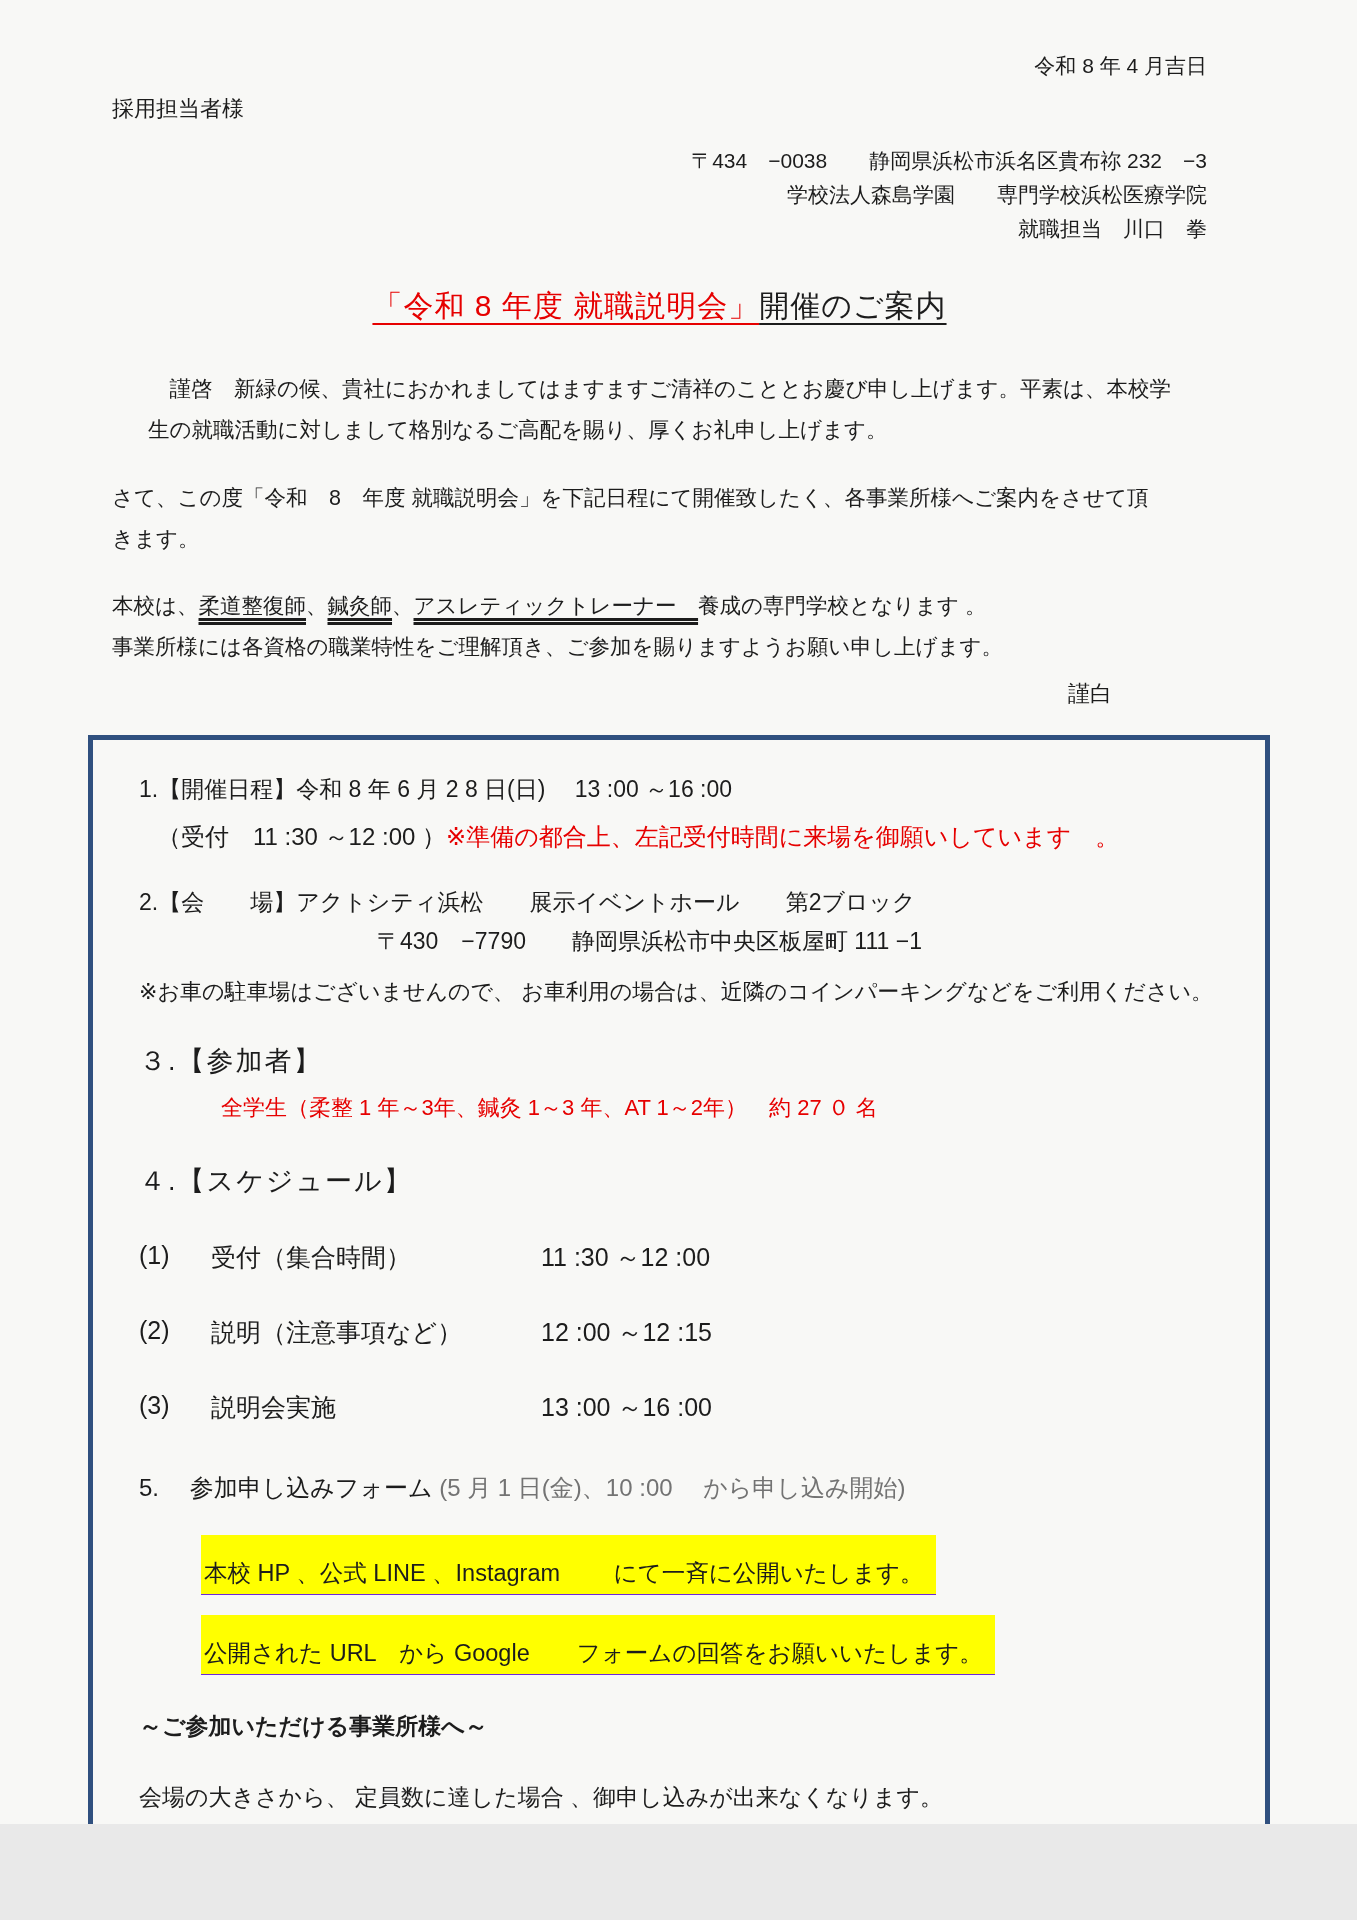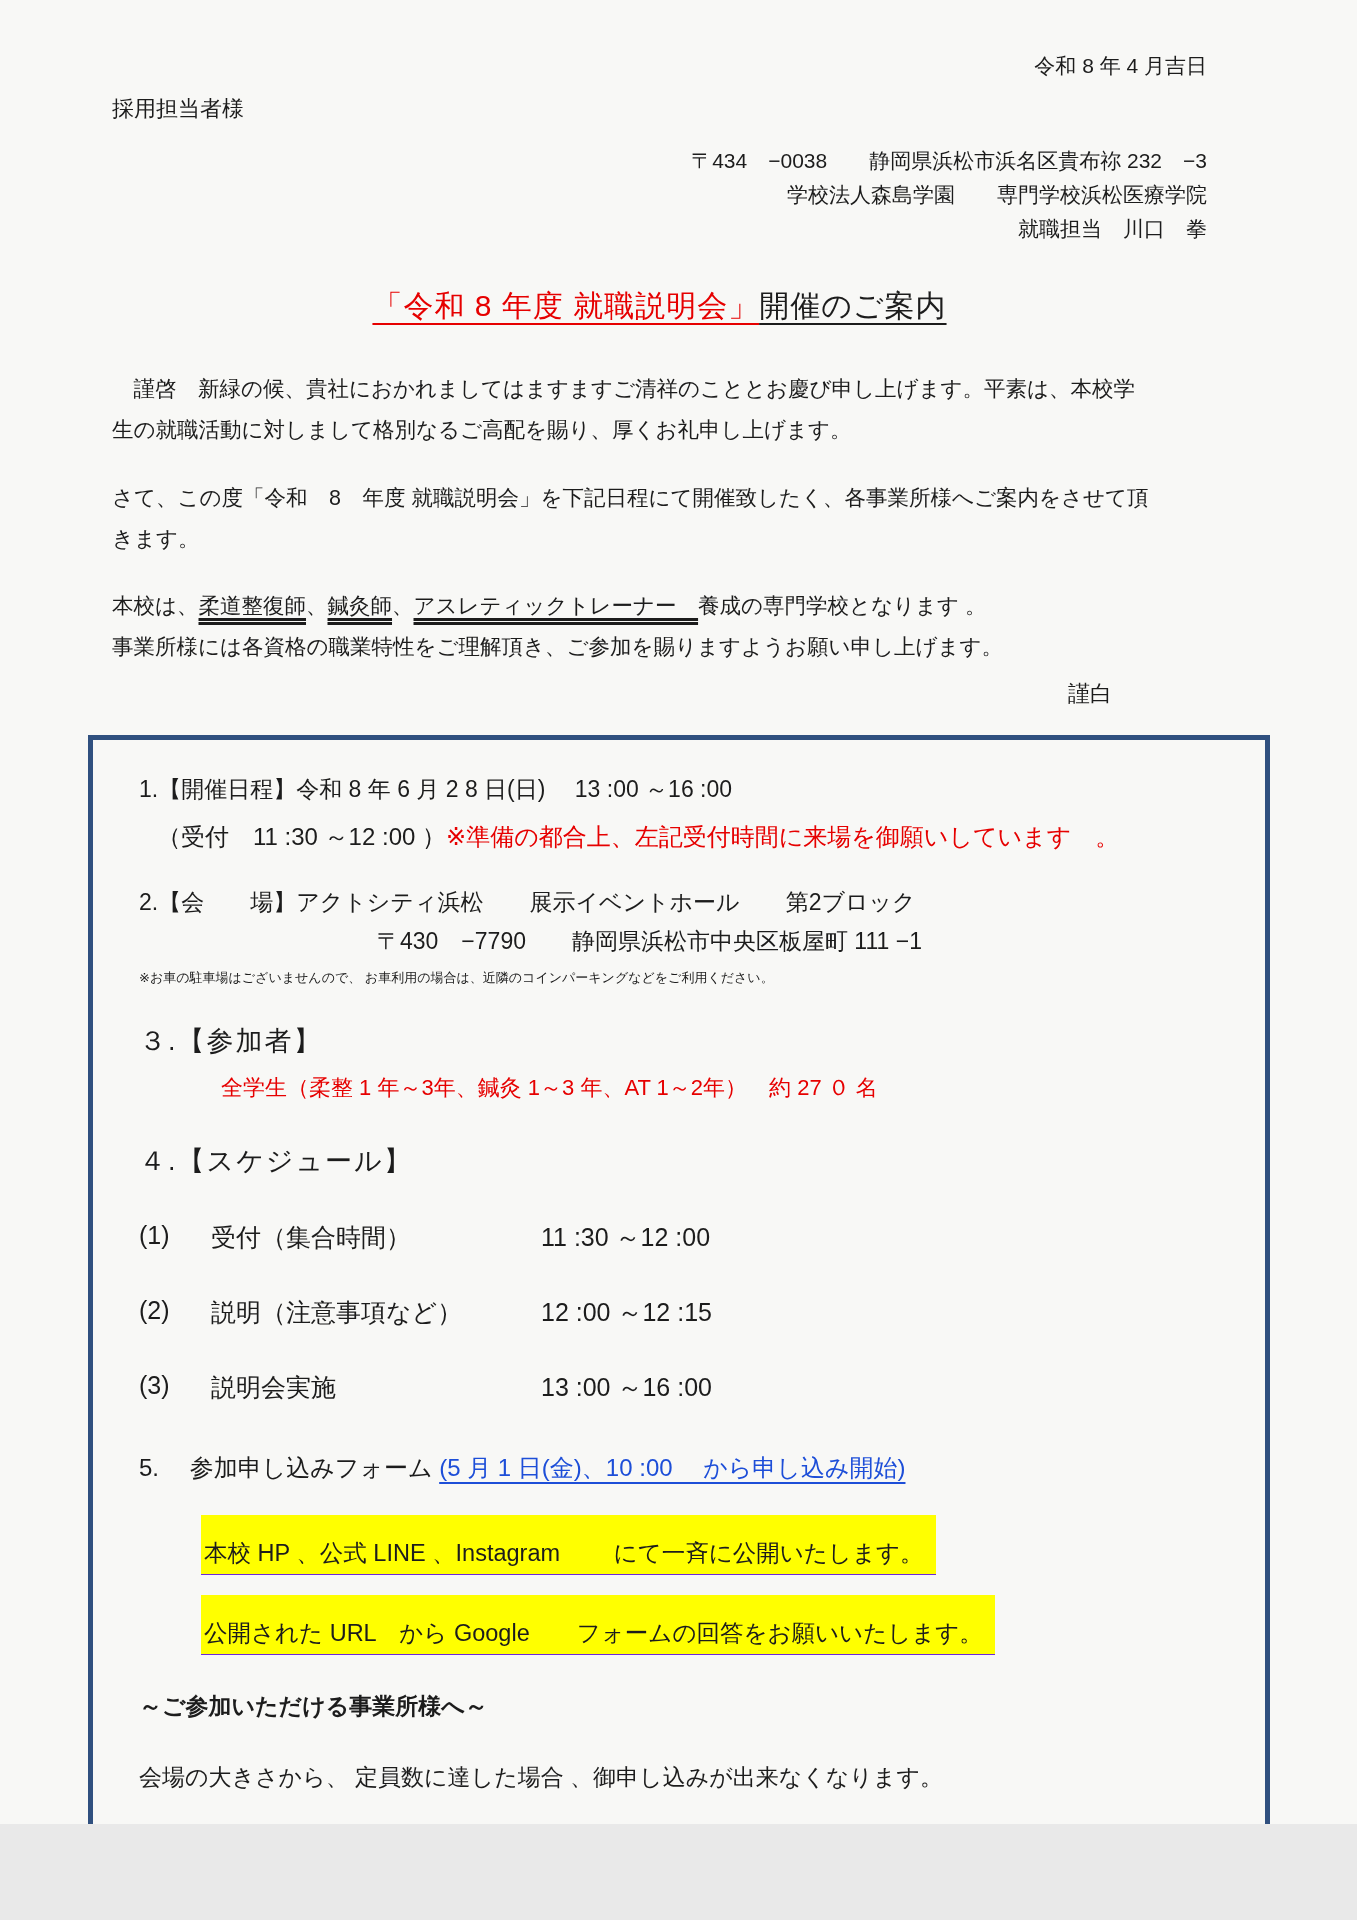--- a/index.html
+++ b/index.html
@@ -26,21 +26,21 @@
     text-decoration:underline;
     text-decoration-thickness:2px;
     text-underline-offset:7px;
   }
   .t-red { color:#e60000; }
   .para {
     font-size:21.5px; line-height:1.92;
     margin-top:26px;
     white-space:pre-wrap; word-break:break-all;
   }
-  .para.first { margin-top:42px; }
+  .para.first { margin-top:42px;margin-left:36px; }
   .du {
     text-decoration-line:underline;
     text-decoration-style:double;
     text-decoration-thickness:3px;
     text-underline-offset:5px;
   }
   .kinpaku { text-align:right; font-size:22px; margin-top:10px; padding-right:95px; }
   .info-box {
     box-sizing:border-box;
     width:1182px; height:1136px;
@@ -49,31 +49,30 @@
     background:#f8f8f6;
     padding:34px 26px 20px 46px;
     font-size:22px;
   }
   .b-line { line-height:1.35; }
   .red { color:#e60000; }
   .item1-l1 { font-size:23px; }
   .item1-l2 { font-size:24px; margin-top:16px; padding-left:18px; }
   .item2-l1 { font-size:23px; margin-top:34px; }
   .item2-l2 { font-size:23px; margin-top:8px; padding-left:238px; }
-  .item2-note { font-size:13px; margin-top:12px; }
+  .item2-note { font-size:22px; margin-top:20px; }
   .item3-head { font-size:27px; margin-top:36px; letter-spacing:2px; }
   .item3-detail { font-size:22px; margin-top:14px; padding-left:82px; }
   .item4-head { font-size:27px; margin-top:40px; letter-spacing:2px; }
   .sched-row { display:flex; font-size:25px; margin-top:42px; }
   .s-no { width:72px; }
   .s-label { width:330px; }
   .item5 { font-size:24px; margin-top:48px; }
   .item5 .u-red {
-    color:#1d4ed8;
-    text-decoration:underline;
+    color:#737373;
     text-decoration-thickness:2px;
     text-underline-offset:6px;
     text-align:center;
   }
   .hl-wrap { margin-top:30px; padding-left:62px; }
   .hl-wrap.second { margin-top:20px; }
   .hl {
     display:inline-block;
     background:#ffff00;
     font-size:23.5px;

